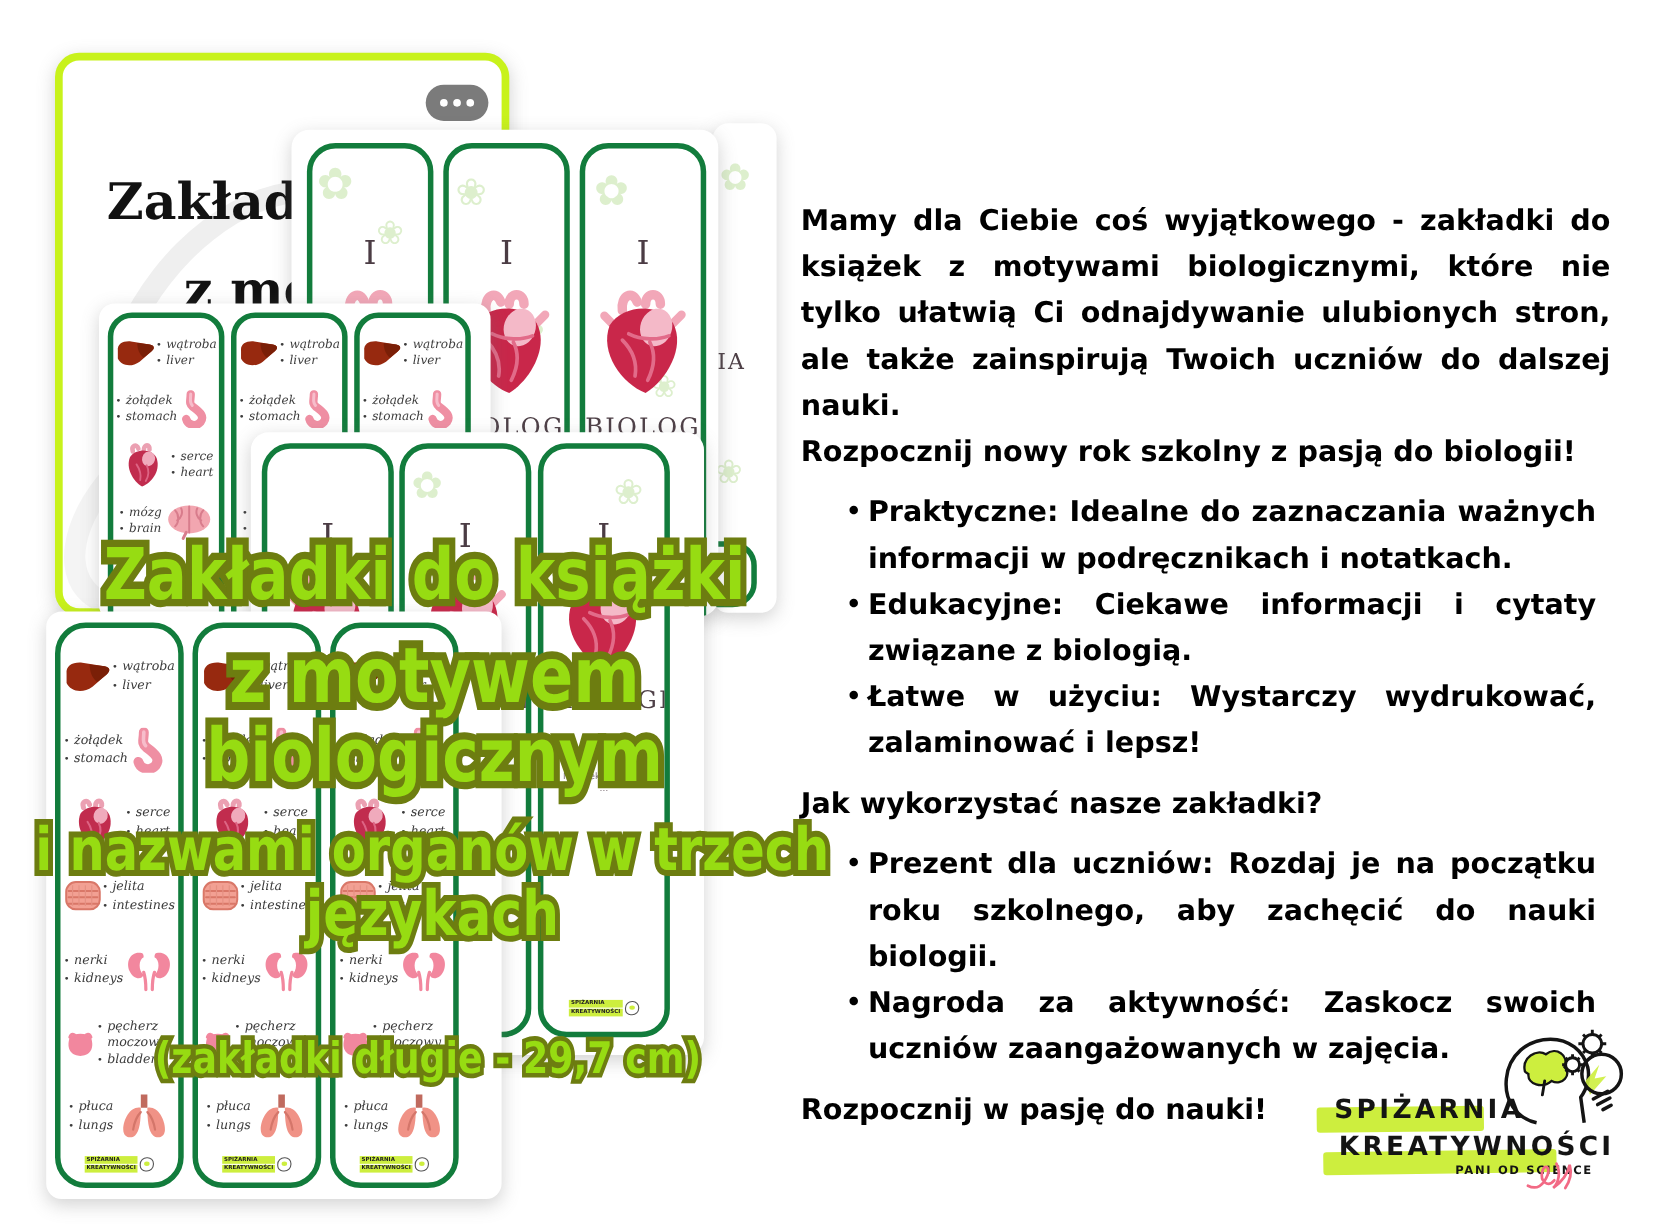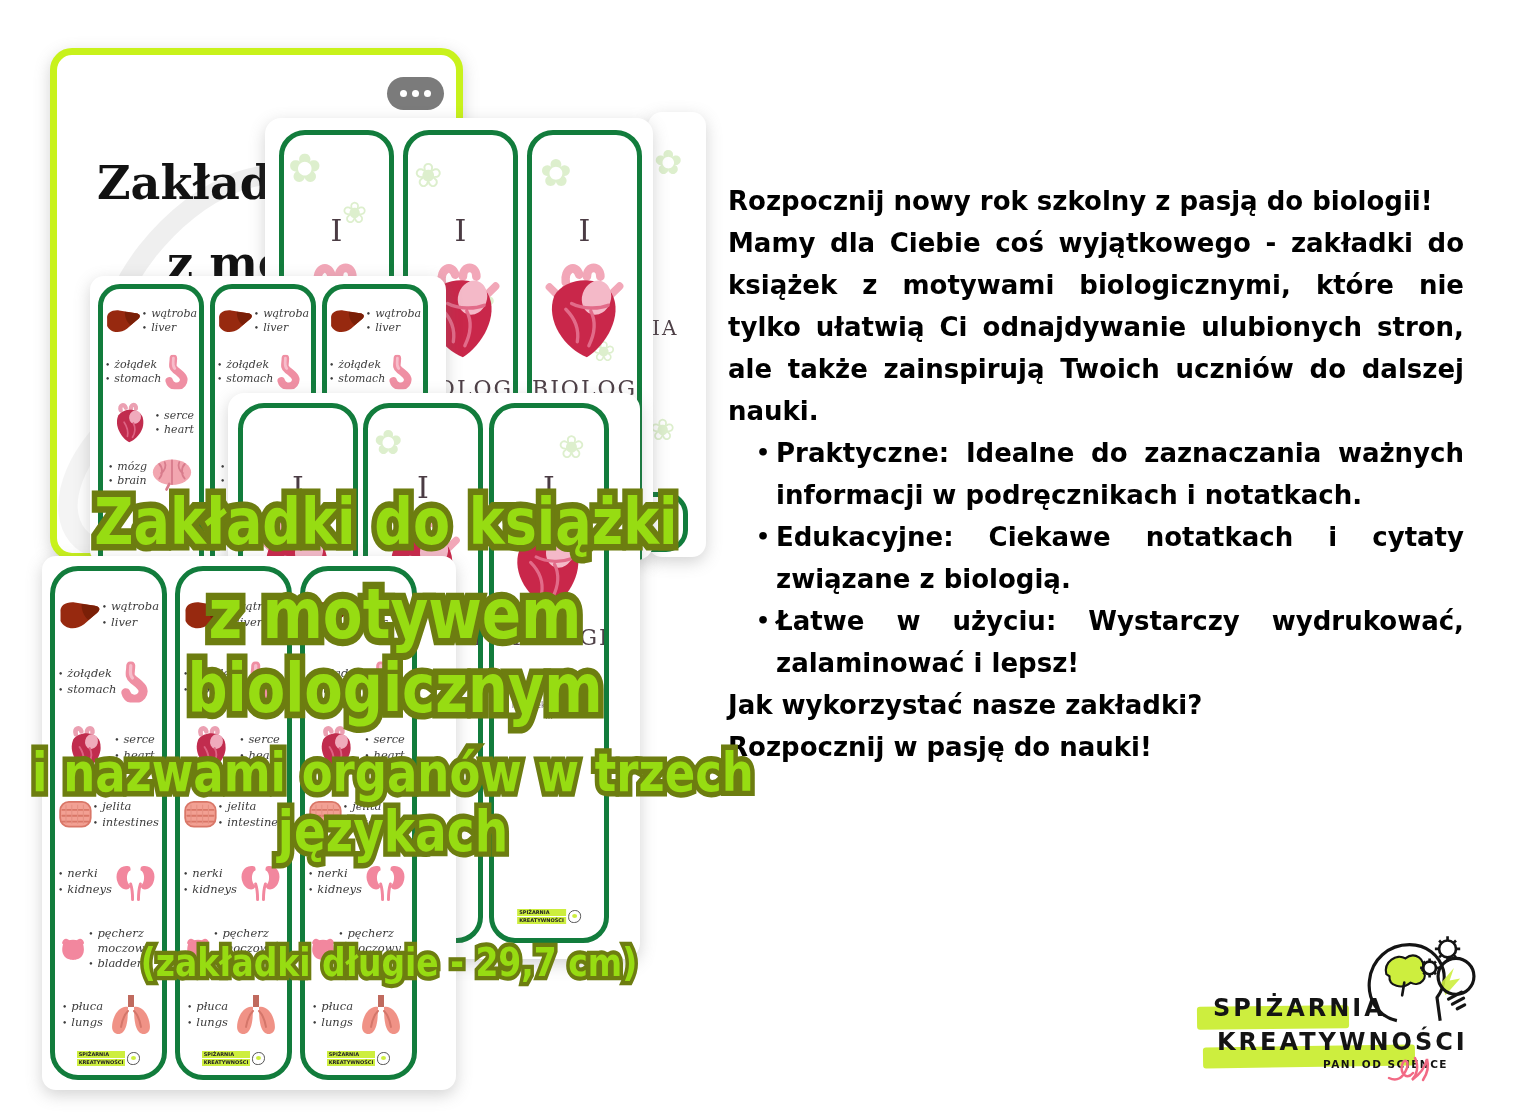--- a/index.html
+++ b/index.html
@@ -114,21 +114,21 @@
   .bl6 { left:39px;  top:942px; width:700px; font-size:33px; }
   .bl1 .stroke { -webkit-text-stroke:11px; } .bl2 .stroke { -webkit-text-stroke:12px; }
   .bl3 .stroke { -webkit-text-stroke:11px; } .bl4 .stroke { -webkit-text-stroke:9px; }
   .bl5 .stroke { -webkit-text-stroke:9px; }  .bl6 .stroke { -webkit-text-stroke:7px; }
 
   
   .desc { position:absolute; left:728px; top:180px; width:736px; z-index:20;
           font-size:26px; font-weight:bold; color:#000; line-height:42px; }
   .desc p { margin:0; }
   .just { text-align:justify; text-align-last:left; }
-  .desc ul { list-style:none; margin:0; padding-left:28px; }
+  .desc ul { list-style:none; margin:13px; padding-left:28px; }
   .desc li { position:relative; padding-left:20px; }
   .desc li::before { content:"•"; position:absolute; left:0; top:0; font-size:22px; }
 
   
   .brand { position:absolute; left:1195px; top:930px; width:320px; height:180px; z-index:20; }
   .brand-icon { position:absolute; left:148px; top:2px; }
   .hl { position:absolute; background:#cdee3e; border-radius:3px; }
   .hl1 { left:2px; top:76px; width:152px; height:23px; transform:rotate(-.6deg); }
   .hl2 { left:8px; top:116px; width:212px; height:21px; transform:rotate(-.8deg); }
   .brand-t { position:absolute; font-weight:bold; color:#141414; letter-spacing:3px; white-space:nowrap; }
@@ -894,29 +894,34 @@
   <div class="bubble bl5">
     <span class="stroke" style="color:#6d7d10; -webkit-text-stroke-color:#6d7d10;">językach</span>
     <span class="fill" style="color:#97dc12;">językach</span>
   </div>
   <div class="bubble bl6">
     <span class="stroke" style="color:#6d7d10; -webkit-text-stroke-color:#6d7d10;">(zakładki długie - 29,7 cm)</span>
     <span class="fill" style="color:#97dc12;">(zakładki długie - 29,7 cm)</span>
   </div>
 
   <div class="desc">
+    <p class="dline just">Mamy dla Ciebie coś wyjątkowego - zakładki do książek z motywami biologicznymi, które nie tylko ułatwią Ci odnajdywanie ulubionych stron, ale także zainspirują Twoich uczniów do dalszej nauki.</p>
     <p class="dline">Rozpocznij nowy rok szkolny z pasją do biologii!</p>
-    <p class="dline just">Mamy dla Ciebie coś wyjątkowego - zakładki do książek z motywami biologicznymi, które nie tylko ułatwią Ci odnajdywanie ulubionych stron, ale także zainspirują Twoich uczniów do dalszej nauki.</p>
     <ul>
 
     <li class="just">Praktyczne: Idealne do zaznaczania ważnych informacji w podręcznikach i notatkach.</li>
-        <li class="just">Edukacyjne: Ciekawe notatkach i cytaty związane z biologią.</li>
+        <li class="just">Edukacyjne: Ciekawe informacji i cytaty związane z biologią.</li>
         <li class="just">Łatwe w użyciu: Wystarczy wydrukować, zalaminować i lepsz!</li>
       </ul>
     <p class="dline">Jak wykorzystać nasze zakładki?</p>
+    <ul>
+
+    <li class="just">Prezent dla uczniów: Rozdaj je na początku roku szkolnego, aby zachęcić do nauki biologii.</li>
+        <li class="just">Nagroda za aktywność: Zaskocz swoich uczniów zaangażowanych w zajęcia.</li>
+      </ul>
     <p class="dline">Rozpocznij w pasję do nauki!</p>
   </div>
 
   <div class="brand">
     <svg class="brand-icon" width="150" height="95" viewBox="0 0 120 90">
       <path d="M40 84 C22 80 12 64 14 46 C16 26 32 12 52 12 C68 12 80 22 84 36 C86 44 84 54 78 62 L81 84" fill="#ffffff" stroke="#141414" stroke-width="3" stroke-linejoin="round"></path>
       <path d="M30 40 C27 28 40 20 48 25 C57 18 68 26 64 36 C71 42 62 53 53 48 C45 55 32 51 33 42 Z" fill="#cdee3e" stroke="#141414" stroke-width="2"></path>
       <path d="M47 48 L45 60" stroke="#141414" stroke-width="2.5" stroke-linecap="round"></path>
       <g stroke="#141414" stroke-width="2.5" fill="#ffffff">
         <circle cx="88" cy="16" r="8"></circle>

